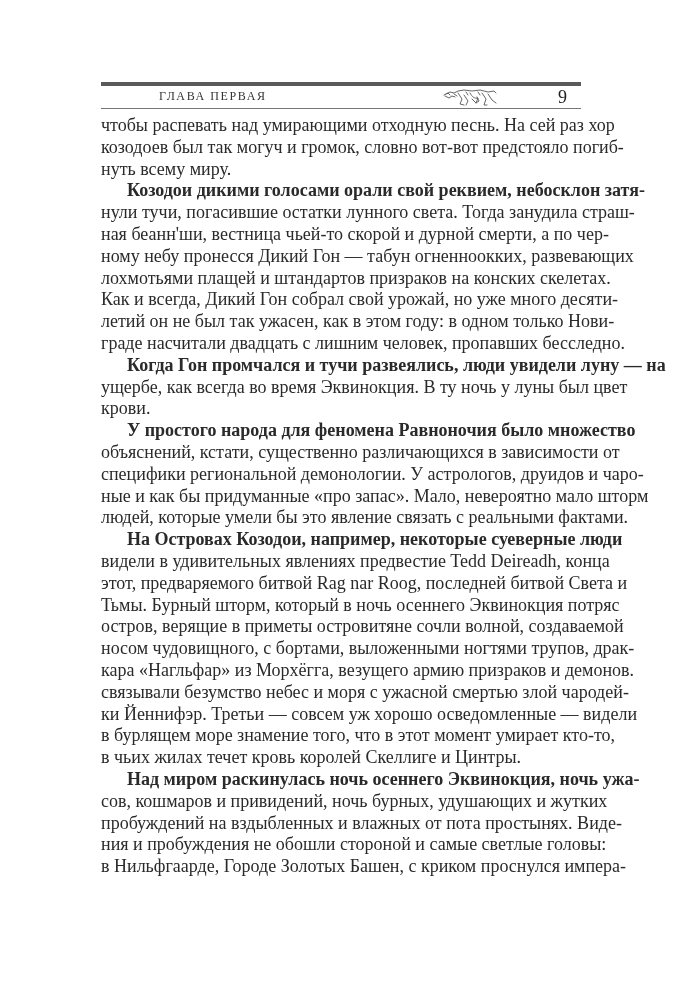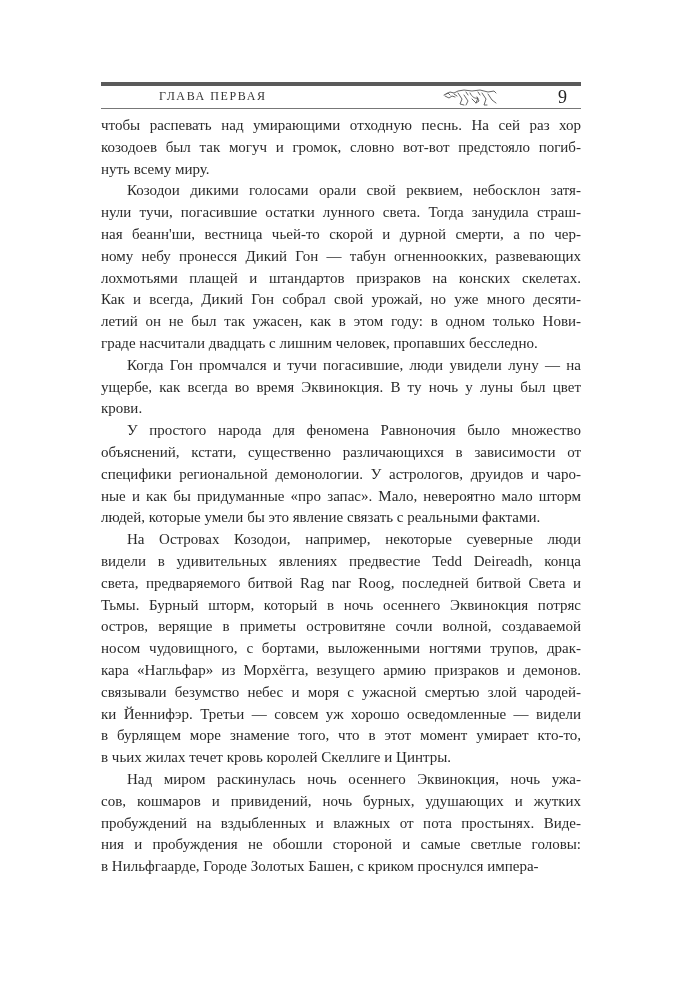--- a/index.html
+++ b/index.html
@@ -13,25 +13,25 @@
   .header { position: relative; height: 22px; }
   .header .title {
     position: absolute; left: 58px; top: 3px;
     font-size: 12px; letter-spacing: 1.6px; color: #333;
   }
   .header .wolf { position: absolute; left: 341px; top: 1px; width: 56px; height: 20px; }
   .header .pageno {
     position: absolute; right: 14px; top: 1px; font-size: 18px; color: #222;
   }
   .rule-thin { height: 1px; background: #777; width: 480px; }
-  .body { margin-top: 6px; font-size: 15px; line-height: 21.8px; }
+  .body { margin-top: 6px; font-size: 18px; line-height: 21.8px; }
   .para { margin: 0; text-align: justify; text-align-last: left; }
   .line { display: block; white-space: nowrap; text-align: justify; text-align-last: justify; }
   .line.last { text-align-last: left; font-family: Liberation Serif, serif; }
-  .line.indent { text-indent: 26px; }
+  .line.indent { text-indent: 26px; font-weight: bold; }
 </style>
 </head>
 <body>
 
 <div class="page">
   <div class="rule-thick"></div>
   <div class="header">
     <span class="title">ГЛАВА ПЕРВАЯ</span>
     <span class="wolf">
       <svg width="56" height="20" viewBox="0 0 56 20" fill="none" stroke="#555" stroke-width="0.9" stroke-linecap="round">
@@ -61,35 +61,35 @@
         <span class="line indent">Козодои дикими голосами орали свой реквием, небосклон затя-</span>
         <span class="line">нули тучи, погасившие остатки лунного света. Тогда занудила страш-</span>
         <span class="line">ная беанн'ши, вестница чьей-то скорой и дурной смерти, а по чер-</span>
         <span class="line">ному небу пронесся Дикий Гон — табун огненноокких, развевающих</span>
         <span class="line">лохмотьями плащей и штандартов призраков на конских скелетах.</span>
         <span class="line">Как и всегда, Дикий Гон собрал свой урожай, но уже много десяти-</span>
         <span class="line">летий он не был так ужасен, как в этом году: в одном только Нови-</span>
         <span class="line last">граде насчитали двадцать с лишним человек, пропавших бесследно.</span>
       </div>
       <div class="para">
-        <span class="line indent">Когда Гон промчался и тучи погасившие, люди увидели луну — на</span>
+        <span class="line indent">Когда Гон промчался и тучи развеялись, люди увидели луну — на</span>
         <span class="line">ущербе, как всегда во время Эквинокция. В ту ночь у луны был цвет</span>
         <span class="line last">крови.</span>
       </div>
       <div class="para">
         <span class="line indent">У простого народа для феномена Равноночия было множество</span>
         <span class="line">объяснений, кстати, существенно различающихся в зависимости от</span>
         <span class="line">специфики региональной демонологии. У астрологов, друидов и чаро-</span>
         <span class="line">ные и как бы придуманные «про запас». Мало, невероятно мало шторм</span>
         <span class="line last">людей, которые умели бы это явление связать с реальными фактами.</span>
       </div>
       <div class="para">
         <span class="line indent">На Островах Козодои, например, некоторые суеверные люди</span>
         <span class="line">видели в удивительных явлениях предвестие Tedd Deireadh, конца</span>
-        <span class="line">света, предваряемого битвой Rag nar Roog, последней битвой Света и</span>
+        <span class="line">этот, предваряемого битвой Rag nar Roog, последней битвой Света и</span>
         <span class="line">Тьмы. Бурный шторм, который в ночь осеннего Эквинокция потряс</span>
         <span class="line">остров, верящие в приметы островитяне сочли волной, создаваемой</span>
         <span class="line">носом чудовищного, с бортами, выложенными ногтями трупов, драк-</span>
         <span class="line">кара «Нагльфар» из Морхёгга, везущего армию призраков и демонов.</span>
         <span class="line">связывали безумство небес и моря с ужасной смертью злой чародей-</span>
         <span class="line">ки Йеннифэр. Третьи — совсем уж хорошо осведомленные — видели</span>
         <span class="line">в бурлящем море знамение того, что в этот момент умирает кто-то,</span>
         <span class="line last">в чьих жилах течет кровь королей Скеллиге и Цинтры.</span>
       </div>
       <div class="para">

